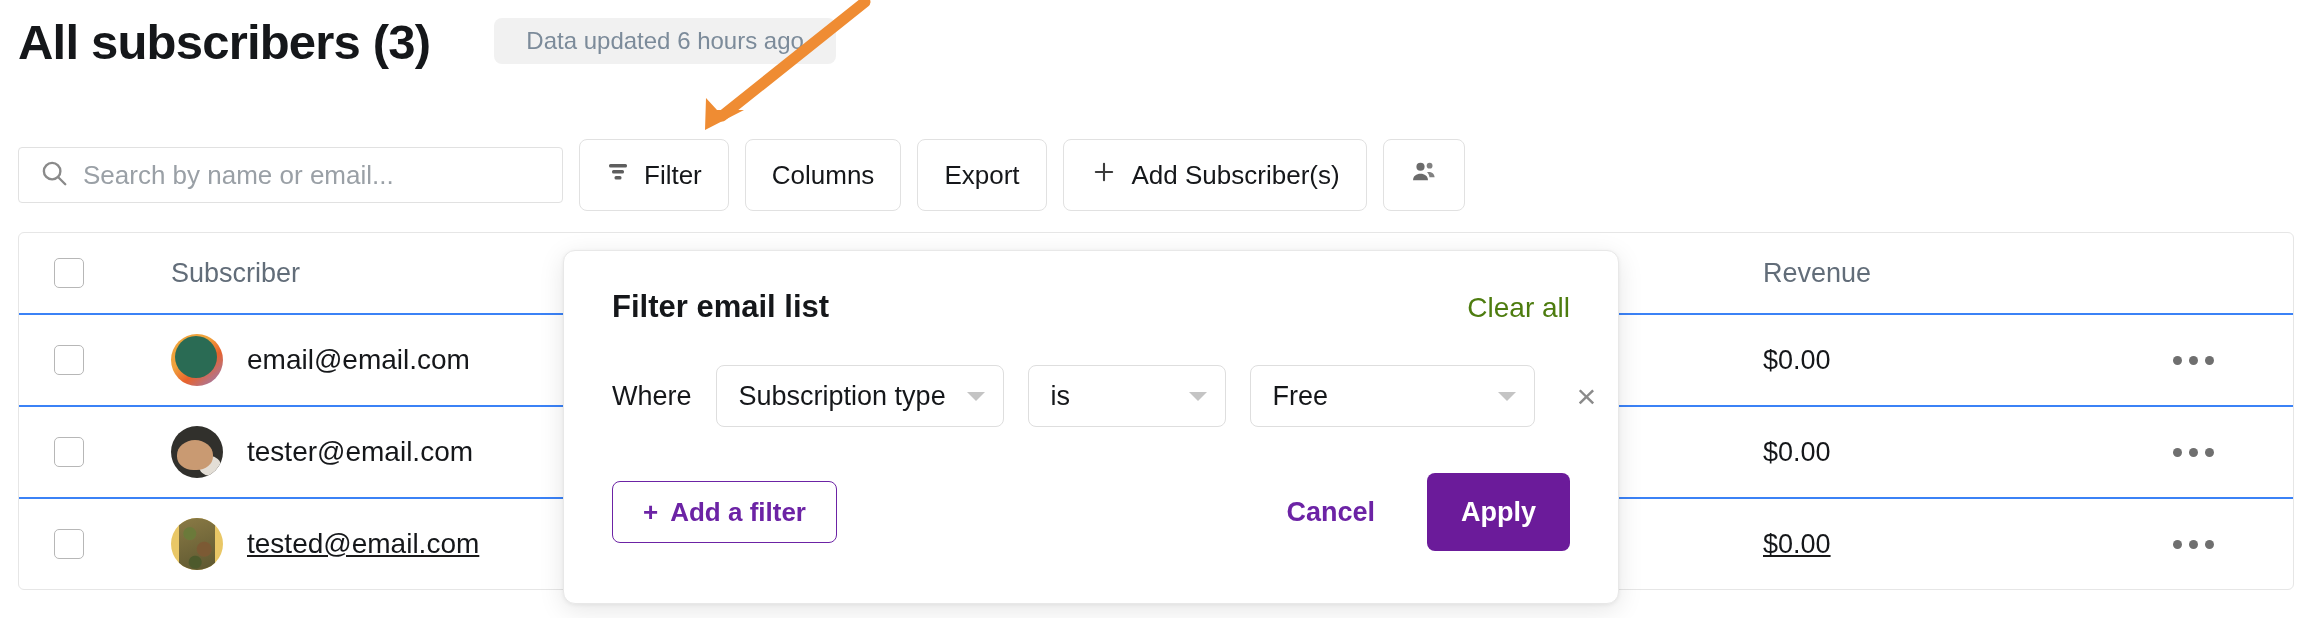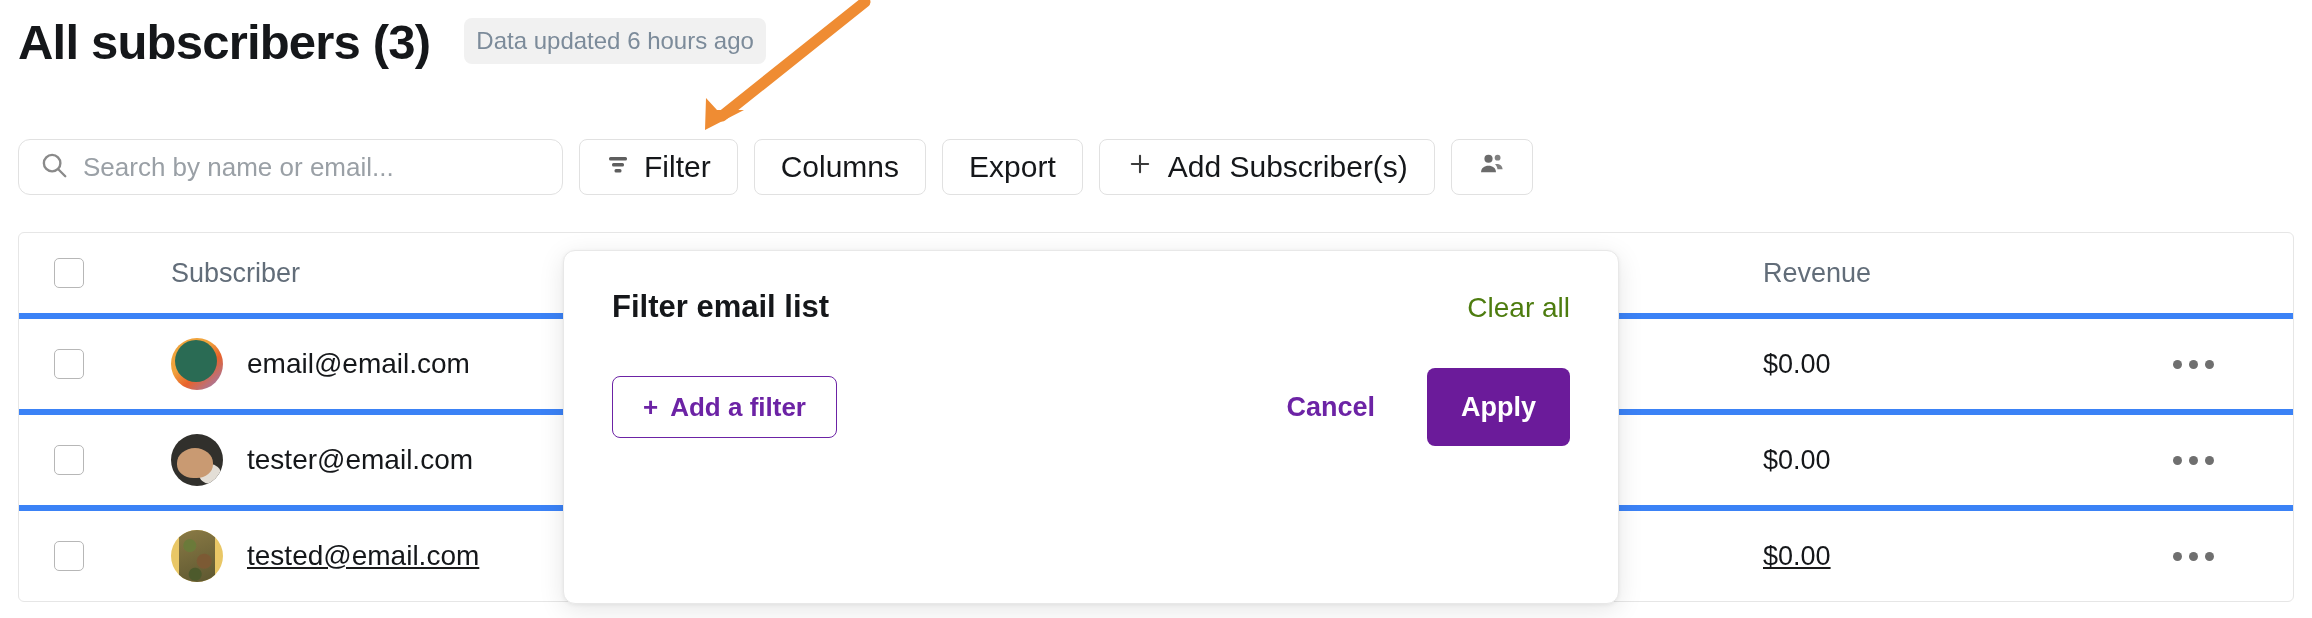--- a/index.html
+++ b/index.html
@@ -31,63 +31,64 @@
     letter-spacing: -0.8px;
     color: #15171a;
     line-height: 1;
     margin: 0;
     white-space: nowrap;
   }
   .data-pill {
     background: #f1f1f1;
     color: #7c8b9a;
     font-size: 24px;
-    padding: 11px 12px;
+    padding: 11px 32px;
     border-radius: 8px;
     white-space: nowrap;
     line-height: 1;
+    margin-left: 30px;
   }
 
   
   .toolbar {
     position: absolute;
     left: 18px;
     top: 139px;
     display: flex;
     align-items: center;
     gap: 16px;
   }
   .search-box {
     width: 545px;
     height: 56px;
     box-sizing: border-box;
     border: 1px solid #e1e1e1;
-    border-radius: 12px;
+    border-radius: 4px;
     background: #fff;
     display: flex;
     align-items: center;
     padding: 0 20px;
     gap: 14px;
   }
   .search-placeholder {
     font-size: 26px;
     color: #9aa0a6;
     white-space: nowrap;
   }
   .tbtn {
-    height: 56px;
+    height: 72px;
     box-sizing: border-box;
     border: 1px solid #e1e1e1;
     border-radius: 8px;
     background: #fff;
     display: flex;
     align-items: center;
     gap: 14px;
     padding: 0 26px;
-    font-size: 30px;
+    font-size: 26px;
     color: #15171a;
     white-space: nowrap;
     cursor: pointer;
   }
   .tbtn .lbl { line-height: 1; }
 
   
   .table-card {
     position: absolute;
     left: 18px;
@@ -97,21 +98,21 @@
     border: 1px solid #e6e6e6;
     border-top: 1px solid #e6e6e6;
     border-radius: 6px;
     background: #fff;
     overflow: hidden;
   }
   .trow {
     display: flex;
     align-items: center;
     height: 90px;
-    border-bottom: 6px solid #3b82f6;
+    border-bottom: 2px solid #3b82f6;
   }
   .trow:last-child { border-bottom: none; text-decoration: underline; }
   .thead { height: 80px; }
   .cell-check {
     width: 100px;
     display: flex;
     align-items: center;
     justify-content: center;
     flex: none;
   }
@@ -444,20 +445,40 @@
   </div>
 </div>
 
 <div class="modal">
 
   <div class="modal-head">
     <span class="modal-title">Filter email list</span>
     <span class="clear-all">Clear all</span>
   </div>
 
+  <div class="filter-row">
+    <span class="where-lbl">Where</span>
+
+    <div class="sel sel-type">
+      <span>Subscription type</span>
+      <span class="caret"></span>
+    </div>
+
+    <div class="sel sel-op">
+      <span>is</span>
+      <span class="caret"></span>
+    </div>
+
+    <div class="sel sel-val">
+      <span>Free</span>
+      <span class="caret"></span>
+    </div>
+
+    <span class="remove-x">×</span>
+  </div>
 
   <div class="modal-foot">
     <div class="add-filter">
       <span>+</span>
       <span>Add a filter</span>
     </div>
     <div class="foot-right">
       <button class="cancel-btn">Cancel</button>
       <button class="apply-btn">Apply</button>
     </div>

